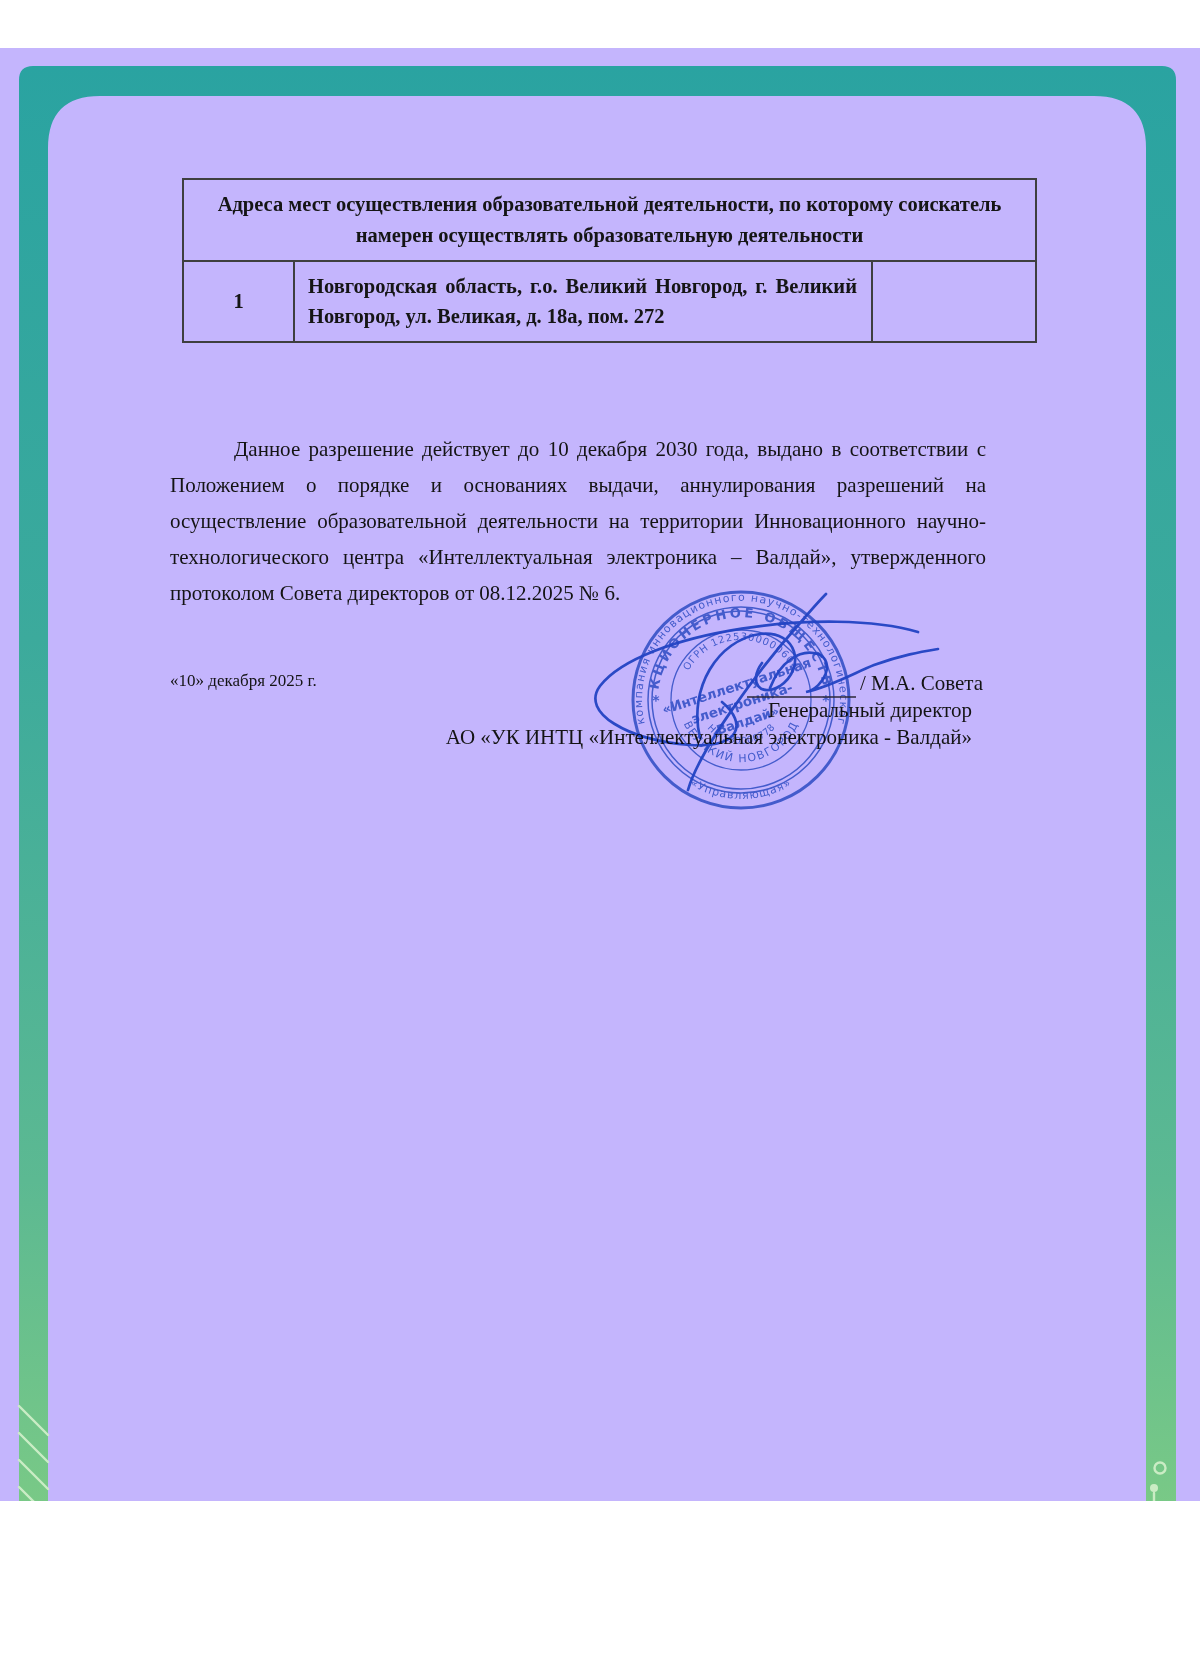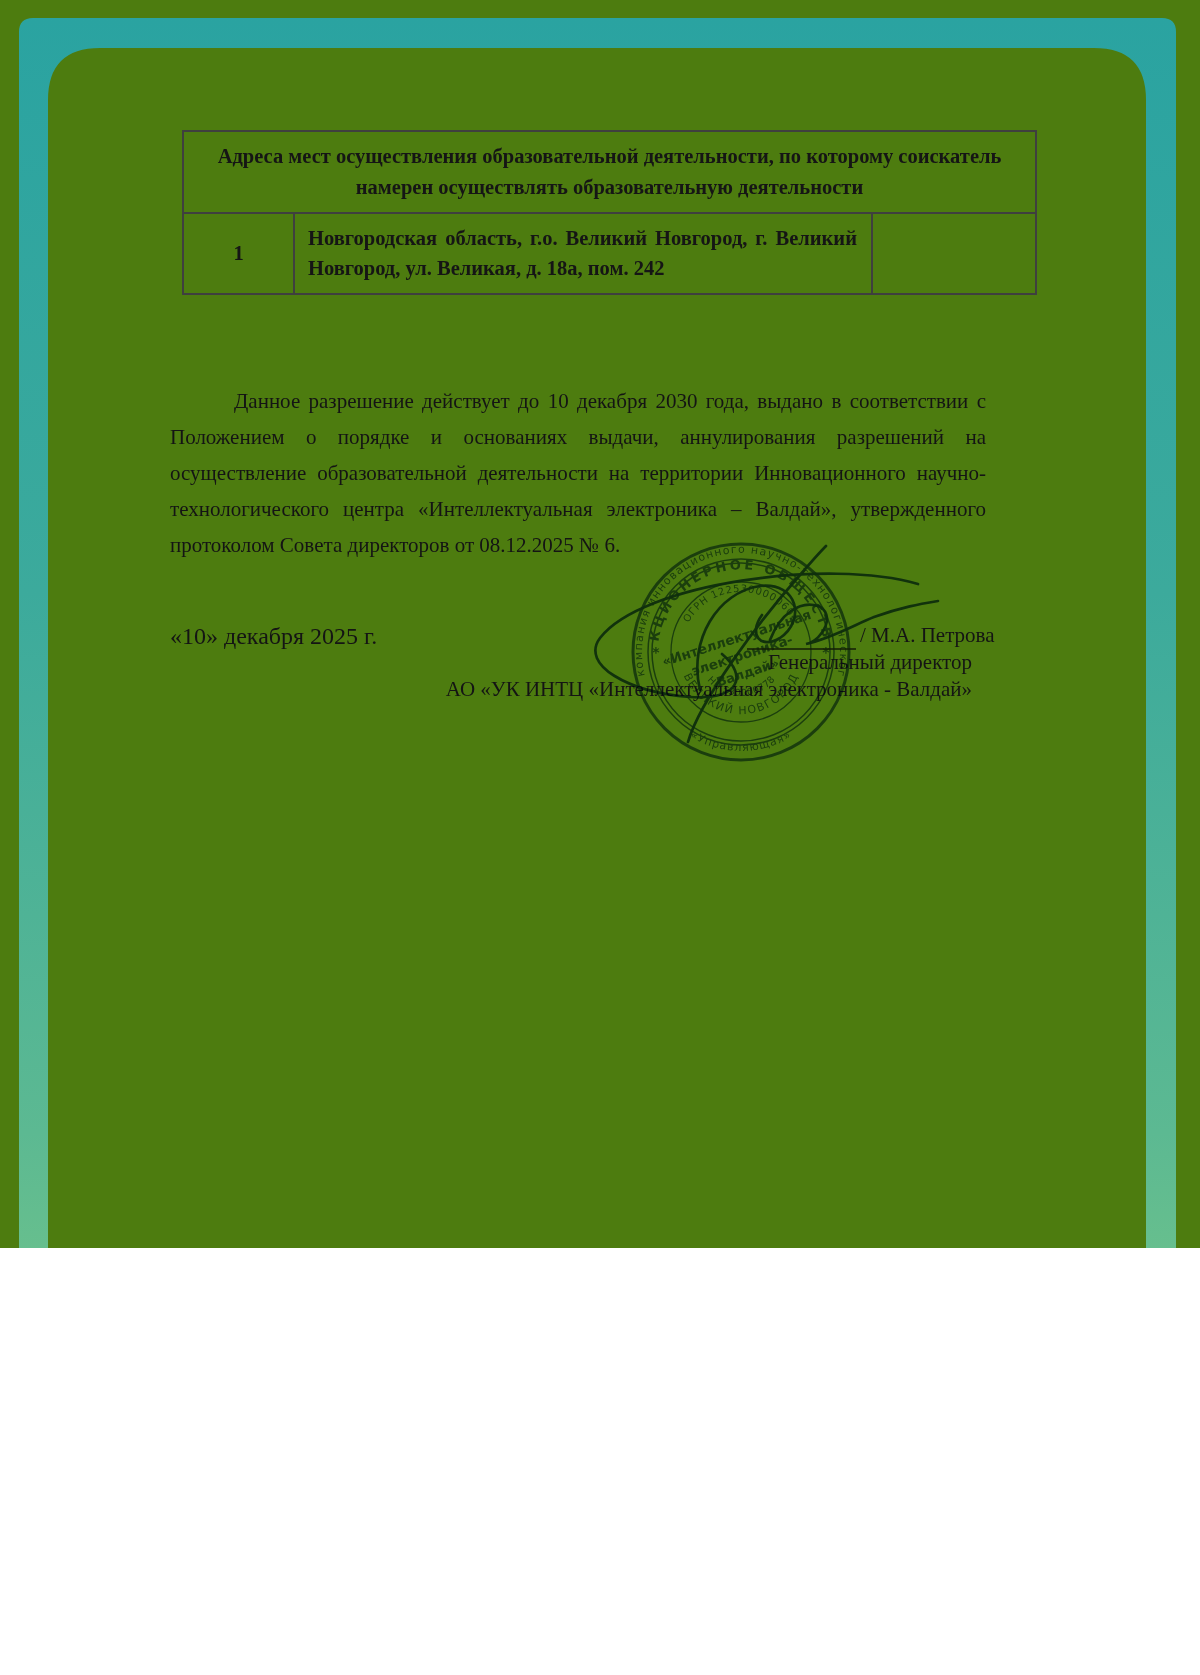--- a/index.html
+++ b/index.html
@@ -1,18 +1,18 @@
 <!DOCTYPE html>
 <html><head>
 <meta charset="utf-8">
 <style>
   html,body{margin:0;padding:0;background:#ffffff;}
   .page{
-    position:relative;width:1200px;height:1248px;background:#4d7c0f;
-    overflow:hidden;font-family:"Liberation Serif",serif;color:#141414;
+    position:relative;width:1200px;height:1453px;background:#c4b5fd;
+    overflow:hidden;font-family:"Liberation Serif",serif;color:#141414;margin-top:48px;
   }
   .frame-svg{position:absolute;left:0;top:0;z-index:0;}
   .content{position:absolute;left:0;top:0;width:1200px;height:1675px;z-index:2;}
   .stamp-layer{position:absolute;left:0;top:0;z-index:3;pointer-events:none;mix-blend-mode:multiply;}
 
   table.addr{
     position:absolute;left:182px;top:130px;width:853px;
     border-collapse:collapse;table-layout:fixed;
   }
   table.addr td{
@@ -28,21 +28,21 @@
   }
   td.addr-cell{
     font-weight:bold;font-size:20.5px;line-height:1.5;text-align:justify;
     padding:9px 14px 9px 13px;
   }
 
   .body-par{
     position:absolute;left:170px;top:383px;width:816px;
     font-size:21px;line-height:36px;text-align:justify;text-indent:64px;
   }
-  .sig-date{position:absolute;left:170px;top:623px;font-size:24px;white-space:nowrap;}
+  .sig-date{position:absolute;left:170px;top:623px;font-size:17px;white-space:nowrap;}
   .sig-name{position:absolute;left:860px;top:623px;font-size:21px;white-space:nowrap;}
   .sig-title{position:absolute;right:228px;top:650px;font-size:21px;white-space:nowrap;}
   .sig-org{position:absolute;right:228px;top:677px;font-size:21px;white-space:nowrap;}
 
   .speck{position:absolute;left:227px;top:1464px;width:5px;height:5px;background:#8a8a8a;border-radius:1px;}
 </style>
 </head>
 <body>
 
 <div class="page">
@@ -98,30 +98,30 @@
           <col style="width:111px">
           <col style="width:578px">
           <col style="width:164px">
         </colgroup>
       <tbody>
           <tr>
         <td class="addr-header" colspan="3">Адреса мест осуществления образовательной деятельности, по которому соискатель намерен осуществлять образовательную деятельности</td>
       </tr>
       <tr>
         <td class="addr-num">1</td>
-        <td class="addr-cell">Новгородская область, г.о. Великий Новгород, г. Великий Новгород, ул. Великая, д. 18а, пом. 242</td>
+        <td class="addr-cell">Новгородская область, г.о. Великий Новгород, г. Великий Новгород, ул. Великая, д. 18а, пом. 272</td>
         <td class="addr-note"></td>
       </tr>
     </tbody>
       </table>
 
     <div class="body-par">Данное разрешение действует до 10 декабря 2030 года, выдано в соответствии с Положением о порядке и основаниях выдачи, аннулирования разрешений на осуществление образовательной деятельности на территории Инновационного научно-технологического центра «Интеллектуальная электроника – Валдай», утвержденного протоколом Совета директоров от 08.12.2025 № 6.</div>
 
     <div class="sig-date">«10» декабря 2025 г.</div>
-    <div class="sig-name">/ М.А. Петрова</div>
+    <div class="sig-name">/ М.А. Совета</div>
     <div class="sig-title">Генеральный директор</div>
     <div class="sig-org">АО «УК ИНТЦ «Интеллектуальная электроника - Валдай»</div>
 
     <div class="speck"></div>
   </div>
 
   <svg class="stamp-layer" width="1200" height="1675" viewBox="0 0 1200 1675">
     <defs>
       <path id="outerTextPath" d="M645.4 677.6 A99 99 0 1 1 836.6 677.6"></path>
       <path id="outerBottomPath" d="M655.3 701.5 A99 99 0 0 0 826.7 701.5"></path>

